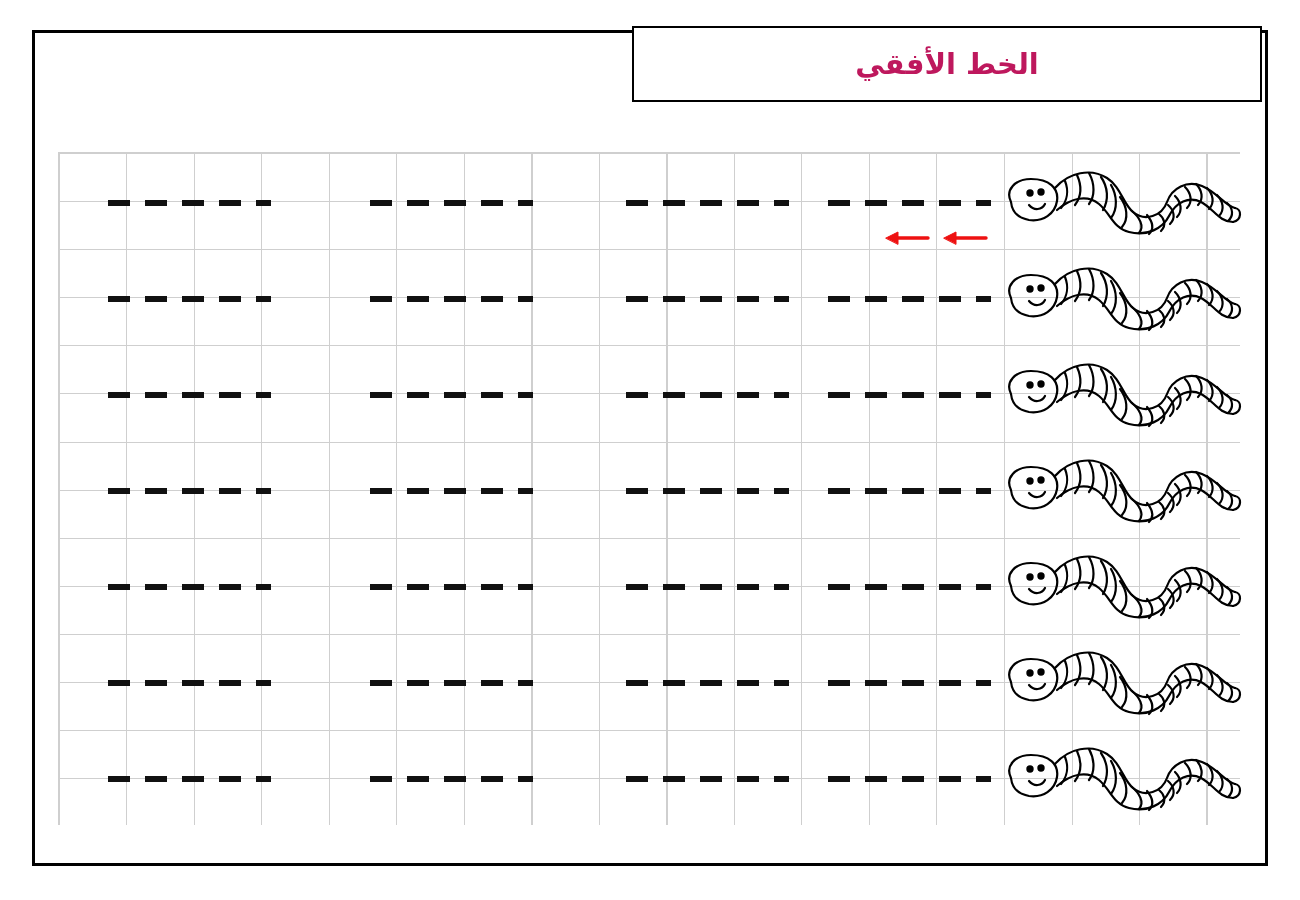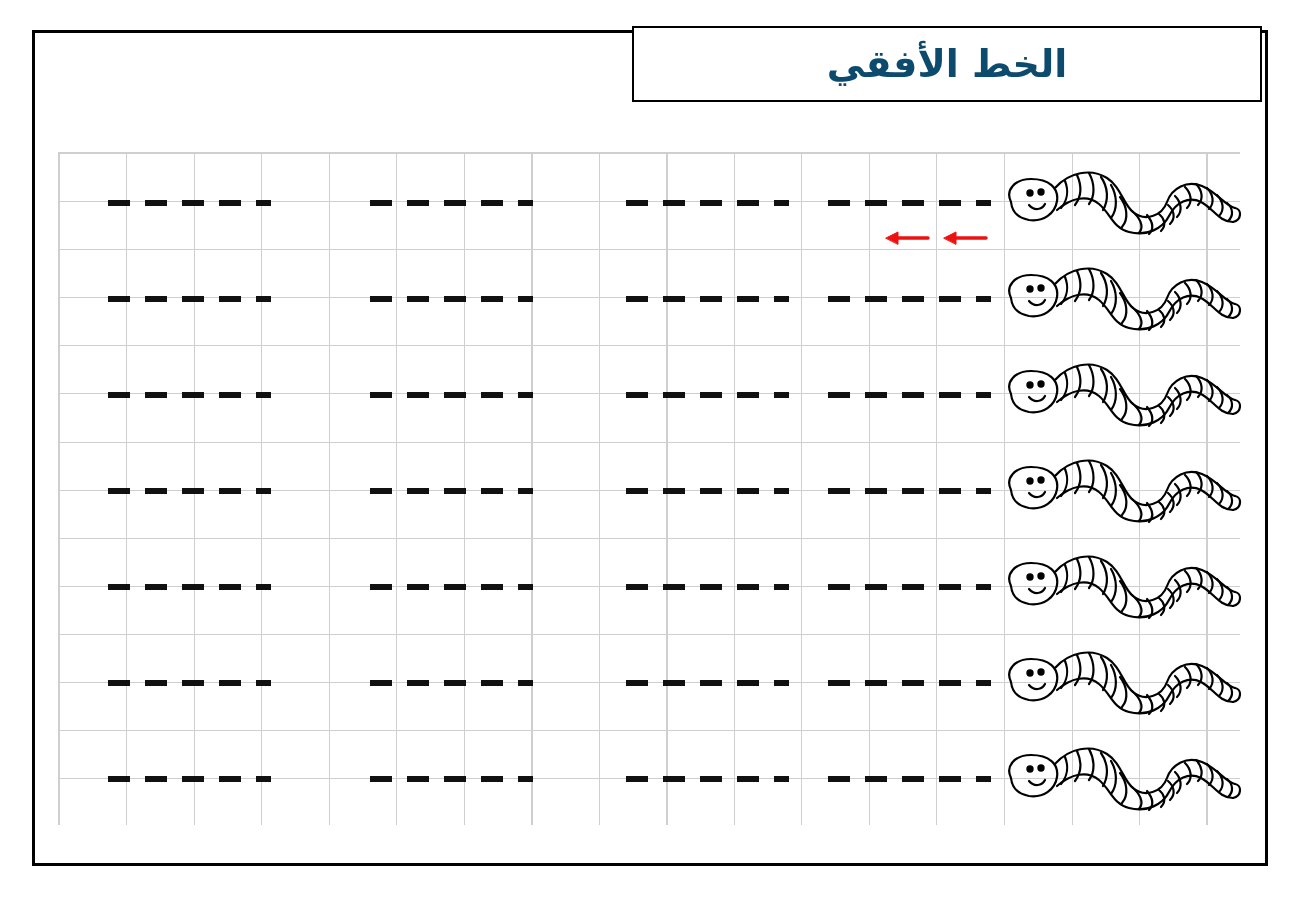--- a/index.html
+++ b/index.html
@@ -42,23 +42,23 @@
     height: 76px;
     border: 2px solid #000000;
     box-sizing: border-box;
     background: #ffffff;
     display: flex;
     align-items: center;
     justify-content: center;
     z-index: 5;
   }
   .title-text {
-    font-size: 38px;
+    font-size: 29px;
     font-weight: bold;
-    color: #0c4a6e;
+    color: #be185d;
     letter-spacing: 0px;
     direction: rtl;
   }
 
   
   .grid-area {
     position: absolute;
     left: 58px;
     top: 152px;
     width: 1182px;

